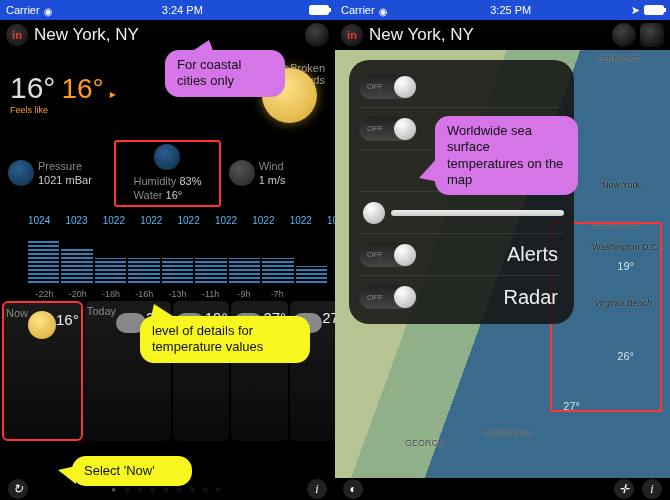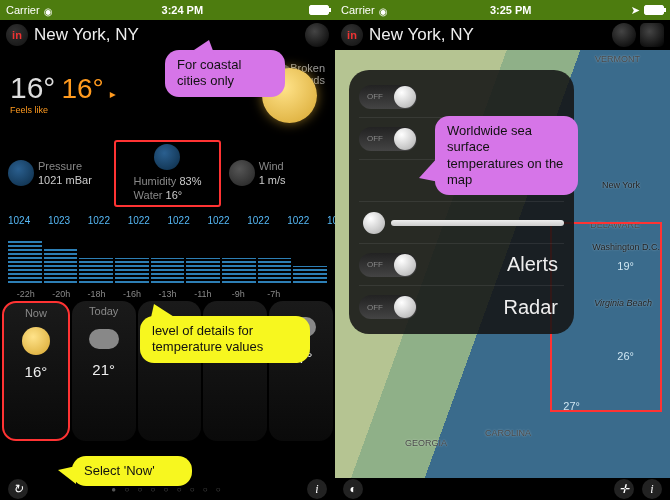--- a/index.html
+++ b/index.html
@@ -1,21 +1,21 @@
 <!DOCTYPE html>
 <html><head>
 <meta charset="utf-8">
 <style>
 * { margin: 0; padding: 0; box-sizing: border-box; }
 body { font-family: -apple-system, Helvetica, Arial, sans-serif; background: #fff; width: 670px; height: 500px; overflow: hidden; }
 .container { display: flex; width: 670px; height: 500px; }
 .phone { width: 335px; height: 500px; background: #000; position: relative; overflow: hidden; }
-.statusbar { height: 20px; background: #4d7c0f; color: #fff; font-size: 11px; display: flex; align-items: center; padding: 0 6px; }
+.statusbar { height: 20px; background: #1d4ed8; color: #fff; font-size: 11px; display: flex; align-items: center; padding: 0 6px; }
 .statusbar .left { flex: 0 0 auto; display: flex; align-items: center; gap: 4px; }
-.statusbar .center { flex: 1; text-align: center; font-weight: bold; }
+.statusbar .center { flex: 1; text-align: center; font-weight: normal; }
 .statusbar .right { flex: 0 0 auto; display: flex; align-items: center; gap: 4px; }
 .wifi { display: inline-block; width: 12px; height: 10px; position: relative; }
 .wifi::before { content: "◉"; color: #fff; font-size: 10px; }
 .batt { display: inline-block; width: 20px; height: 10px; border: 1px solid #fff; border-radius: 2px; position: relative; }
 .batt::after { content: ""; position: absolute; right: -3px; top: 2px; width: 2px; height: 4px; background: #fff; }
 .batt .fill { display: block; height: 100%; width: 100%; background: #fff; }
 
 .header { height: 30px; display: flex; align-items: center; padding: 0 6px; color: #fff; position: relative; }
 .home-icon { width: 22px; height: 22px; border-radius: 50%; background: radial-gradient(circle at 40% 35%, #333, #111); display: flex; align-items: center; justify-content: center; color: #e33; font-size: 11px; font-weight: bold; margin-right: 6px; }
 .city { font-size: 17px; color: #eee; flex: 1; }
@@ -35,50 +35,50 @@
 
 .metrics { display: flex; padding: 4px 6px; gap: 6px; color: #ccc; font-size: 11px; }
 .metric { flex: 1; display: flex; align-items: center; gap: 4px; padding: 2px; }
 .metric-icon { width: 26px; height: 26px; border-radius: 50%; background: radial-gradient(circle at 40% 35%, #2a5f8f, #0c2b45); flex-shrink: 0; }
 .metric-icon.wind { background: radial-gradient(circle at 40% 35%, #555, #222); }
 .metric-body { display: flex; flex-direction: column; line-height: 1.3; }
 .metric-label { color: #888; }
 .metric-val { color: #ccc; }
 .highlighted { border: 2px solid #f33; border-radius: 3px; flex-direction: column; }
 
-.chart-area { height: 90px; position: relative; padding: 0 8px; }
+.chart-area { height: 90px; position: relative; padding: 0 8px; margin-left: 20px; }
 .press-line { position: absolute; left: 8px; right: 8px; top: 4px; height: 20px; }
 .press-pt { position: absolute; top: 0; color: #56b8f5; font-size: 10px; }
 .bars { position: absolute; left: 8px; right: 8px; bottom: 18px; height: 50px; display: flex; gap: 2px; align-items: flex-end; }
 .bars .b { flex: 1; background: repeating-linear-gradient(to top, #2d7fb5 0 2px, transparent 2px 4px); }
 .xticks { position: absolute; left: 8px; right: 8px; bottom: 2px; display: flex; font-size: 9px; color: #888; }
 .xticks span { flex: 1; text-align: center; }
 
 .forecast { display: flex; gap: 2px; padding: 0 2px; height: 140px; position: relative; }
-.fc-card { flex: 1; background: linear-gradient(#1a1a1a, #0a0a0a); border-radius: 14px; padding: 4px 2px; text-align: center; color: #ccc; font-size: 11px; display: flex; flex-direction: column; position: relative; }
+.fc-card { flex: 1; background: linear-gradient(#1a1a1a, #0a0a0a); border-radius: 6px; padding: 4px 2px; text-align: center; color: #ccc; font-size: 11px; display: flex; flex-direction: row; position: relative; }
 .fc-card.sel { border: 2px solid #f33; }
 .fc-day { color: #888; margin-bottom: 4px; }
 .fc-icon { height: 36px; display: flex; align-items: center; justify-content: center; }
 .fc-sun { width: 28px; height: 28px; border-radius: 50%; background: radial-gradient(circle at 40% 35%, #ffe38a, #d7a62f); }
 .fc-cloud { width: 30px; height: 20px; background: #888; border-radius: 12px; }
 .fc-temp { font-size: 15px; color: #eee; margin-top: 4px; }
 
 .footer { position: absolute; bottom: 0; left: 0; right: 0; height: 22px; display: flex; align-items: center; padding: 0 8px; color: #fff; }
 .footer .fi { width: 20px; height: 20px; border-radius: 50%; background: #222; display: flex; align-items: center; justify-content: center; font-size: 12px; font-style: italic; font-family: Georgia, serif; }
 .dots { flex: 1; text-align: center; color: #555; letter-spacing: 3px; font-size: 8px; }
 
 
 .map { position: absolute; top: 50px; left: 0; right: 0; bottom: 22px; background: #7a9e7a; }
 .map::before { content: ""; position: absolute; inset: 0; background:
   linear-gradient(110deg, #b5c492 0 35%, #8fb088 35% 50%, #3a6b8c 50% 100%); }
 .map-label { position: absolute; font-size: 9px; color: #4a4a4a; text-shadow: 0 0 2px rgba(255,255,255,0.5); }
 .sea-label { position: absolute; font-size: 11px; color: #cfe6f2; }
 .sea-box { position: absolute; border: 2px solid #f33; right: 8px; top: 172px; width: 112px; height: 190px; }
 
-.overlay-panel { position: absolute; left: 14px; top: 70px; width: 225px; background: rgba(20,20,20,0.88); border-radius: 20px; padding: 6px 10px; }
+.overlay-panel { position: absolute; left: 14px; top: 60px; width: 225px; background: rgba(20,20,20,0.88); border-radius: 20px; padding: 6px 10px; }
 .toggle-row { display: flex; align-items: center; height: 42px; border-bottom: 1px solid rgba(255,255,255,0.08); }
 .toggle-row:last-child { border-bottom: none; }
 .toggle { width: 58px; height: 24px; border-radius: 12px; background: linear-gradient(#222,#444); position: relative; display: flex; align-items: center; font-size: 8px; color: #888; }
 .toggle .knob { width: 22px; height: 22px; border-radius: 50%; background: radial-gradient(circle at 35% 30%, #fff, #aaa); position: absolute; top: 1px; }
 .toggle.off .knob { right: 1px; }
 .toggle.on .knob { left: 1px; }
 .toggle.off .tlabel { position: absolute; left: 8px; }
 .toggle.on .tlabel { position: absolute; right: 8px; color: #ccc; }
 .toggle.on { background: linear-gradient(#345, #567); }
 .toggle-name { flex: 1; text-align: right; color: #eee; font-size: 20px; padding-right: 6px; padding-left: 16px; }

